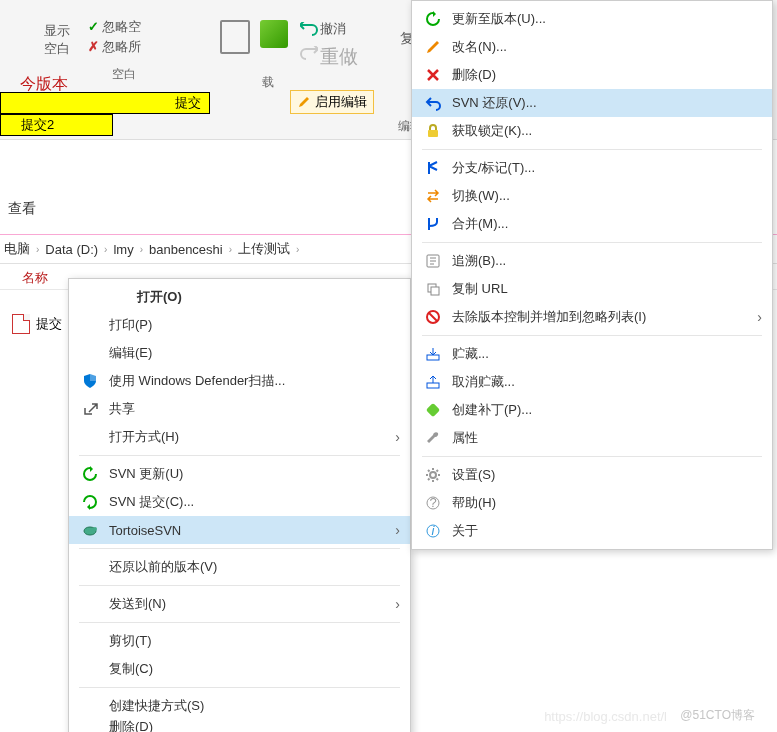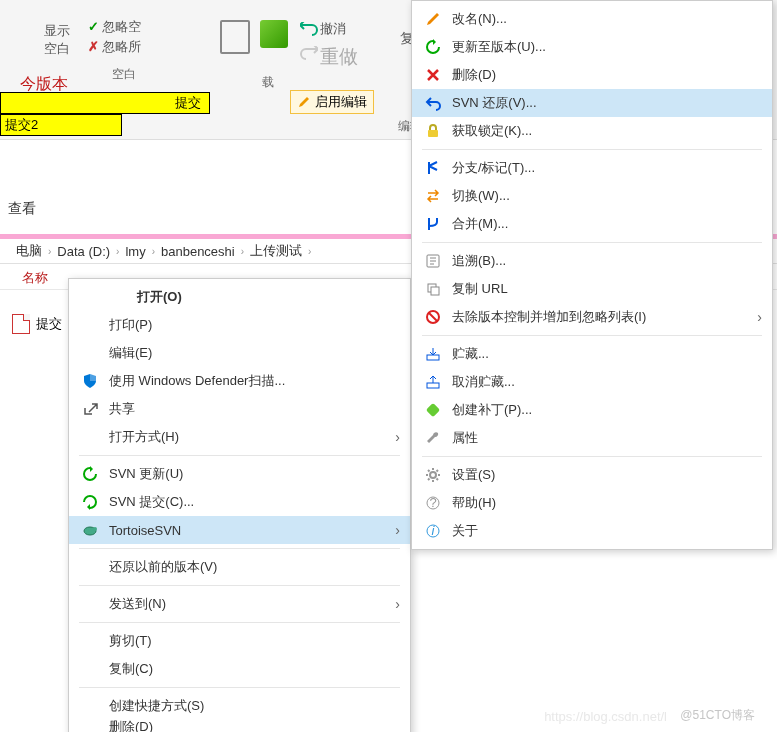--- a/index.html
+++ b/index.html
@@ -6,30 +6,30 @@
 body { width: 777px; height: 732px; background: #fff; position: relative; overflow: hidden; }
 
 
 .ribbon { position: absolute; top: 0; left: 0; right: 0; height: 140px; background: #f5f5f5; border-bottom: 1px solid #ddd; }
 .rb-btn { display: inline-block; text-align: center; padding: 2px 4px; font-size: 12px; color: #555; }
 .rb-check { font-size: 12px; color: #555; }
 .rb-check .x { color: #c33; font-weight: bold; }
 .rb-check .c { color: #090; font-weight: bold; }
 
 .yellow-row { position: absolute; left: 0; top: 92px; width: 210px; height: 22px; background: #ffff00; border: 1px solid #000; display: flex; align-items: center; justify-content: flex-end; padding-right: 8px; font-size: 14px; }
-.yellow-row2 { position: absolute; left: 0; top: 114px; width: 122px; height: 22px; background: #ffff00; border: 1px solid #000; display: flex; align-items: center; padding-left: 4px; font-size: 14px; }
+.yellow-row2 { position: absolute; left: 0; top: 114px; width: 113px; height: 22px; background: #ffff00; border: 1px solid #000; display: flex; align-items: center; padding-left: 20px; font-size: 14px; }
 .version-label { position: absolute; left: 20px; top: 74px; color: #c01818; font-size: 16px; font-family: "SimSun", serif; }
 
 .ribbon-mid { position: absolute; left: 210px; top: 10px; width: 200px; height: 110px; }
 
 
 .view-label { position: absolute; left: 8px; top: 200px; font-size: 14px; color: #333; }
 
 
-.breadcrumb { position: absolute; left: 0; top: 234px; right: 0; height: 30px; border-top: 5px solid #f9a8d4; border-bottom: 1px solid #e0e0e0; display: flex; align-items: center; padding-left: 16px; font-size: 14px; color: #333; }
+.breadcrumb { position: absolute; left: 0; top: 234px; right: 0; height: 30px; border-top: 1px solid #f9a8d4; border-bottom: 1px solid #e0e0e0; display: flex; align-items: center; padding-left: 4px; font-size: 14px; color: #333; }
 .breadcrumb .sep { color: #999; padding: 0 6px; font-size: 10px; }
 
 
 .col-header { position: absolute; left: 0; top: 266px; right: 0; height: 24px; border-bottom: 1px solid #e8e8e8; display: flex; align-items: center; }
 .col-header .col-name { padding-left: 22px; color: #b91c1c; }
 .col-header .caret { position: absolute; left: 165px; color: #888; font-size: 10px; }
 
 
 .file-row { position: absolute; left: 12px; top: 314px; display: flex; align-items: center; gap: 6px; }
 .file-icon { width: 18px; height: 20px; background: #fff; border: 1px solid #c33; position: relative; }
@@ -217,37 +217,37 @@
   <div class="ctx-item" style="height:14px;overflow:hidden">
       <span class="ico"></span>
       <span>删除(D)</span>
     </div>
 </div>
 
 <div class="ctx-menu ctx2">
   <div class="ctx-item">
       <span class="ico">
         <svg viewBox="0 0 16 16">
-          <path d="M2 14 L3 11 L12 2 L14 4 L5 13 Z" fill="#e80"></path>
-        </svg>
-      </span>
-      <span>改名(N)...</span>
-    </div>
-  <div class="ctx-item">
-      <span class="ico">
-        <svg viewBox="0 0 16 16">
           <path d="M8 2 A6 6 0 1 0 14 8" fill="none" stroke="#0a0" stroke-width="2"></path>
           <path d="M8 0 L11 3 L8 6 Z" fill="#0a0"></path>
         </svg>
       </span>
       <span>更新至版本(U)...</span>
     </div>
   <div class="ctx-item">
       <span class="ico">
         <svg viewBox="0 0 16 16">
+          <path d="M2 14 L3 11 L12 2 L14 4 L5 13 Z" fill="#e80"></path>
+        </svg>
+      </span>
+      <span>改名(N)...</span>
+    </div>
+  <div class="ctx-item">
+      <span class="ico">
+        <svg viewBox="0 0 16 16">
           <path d="M3 3 L13 13 M13 3 L3 13" stroke="#d22" stroke-width="2.5"></path>
         </svg>
       </span>
       <span>删除(D)</span>
     </div>
   <div class="ctx-item hover">
       <span class="ico">
         <svg viewBox="0 0 16 16">
           <path d="M6 3 L2 7 L6 11 M2 7 H11 A4 4 0 0 1 11 15" fill="none" stroke="#05d" stroke-width="2"></path>
         </svg>

